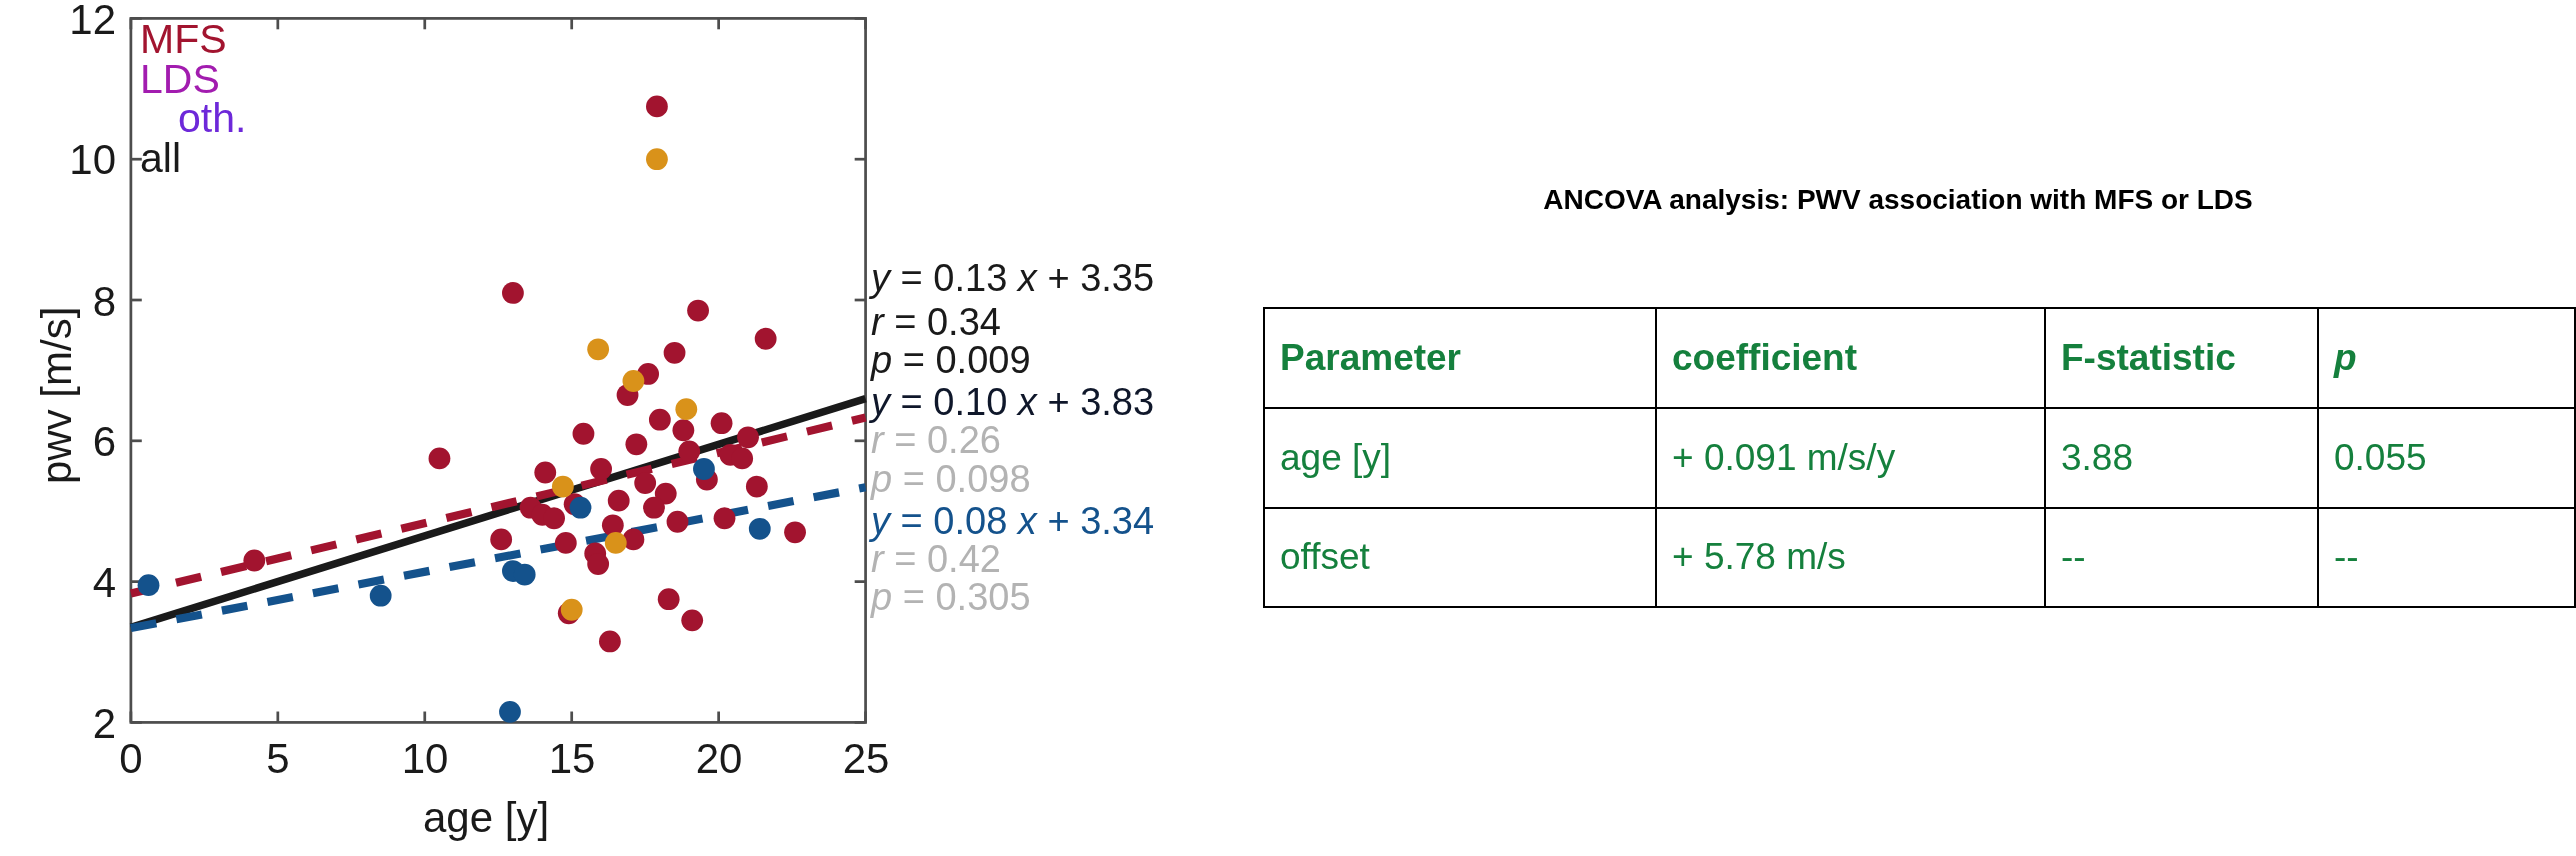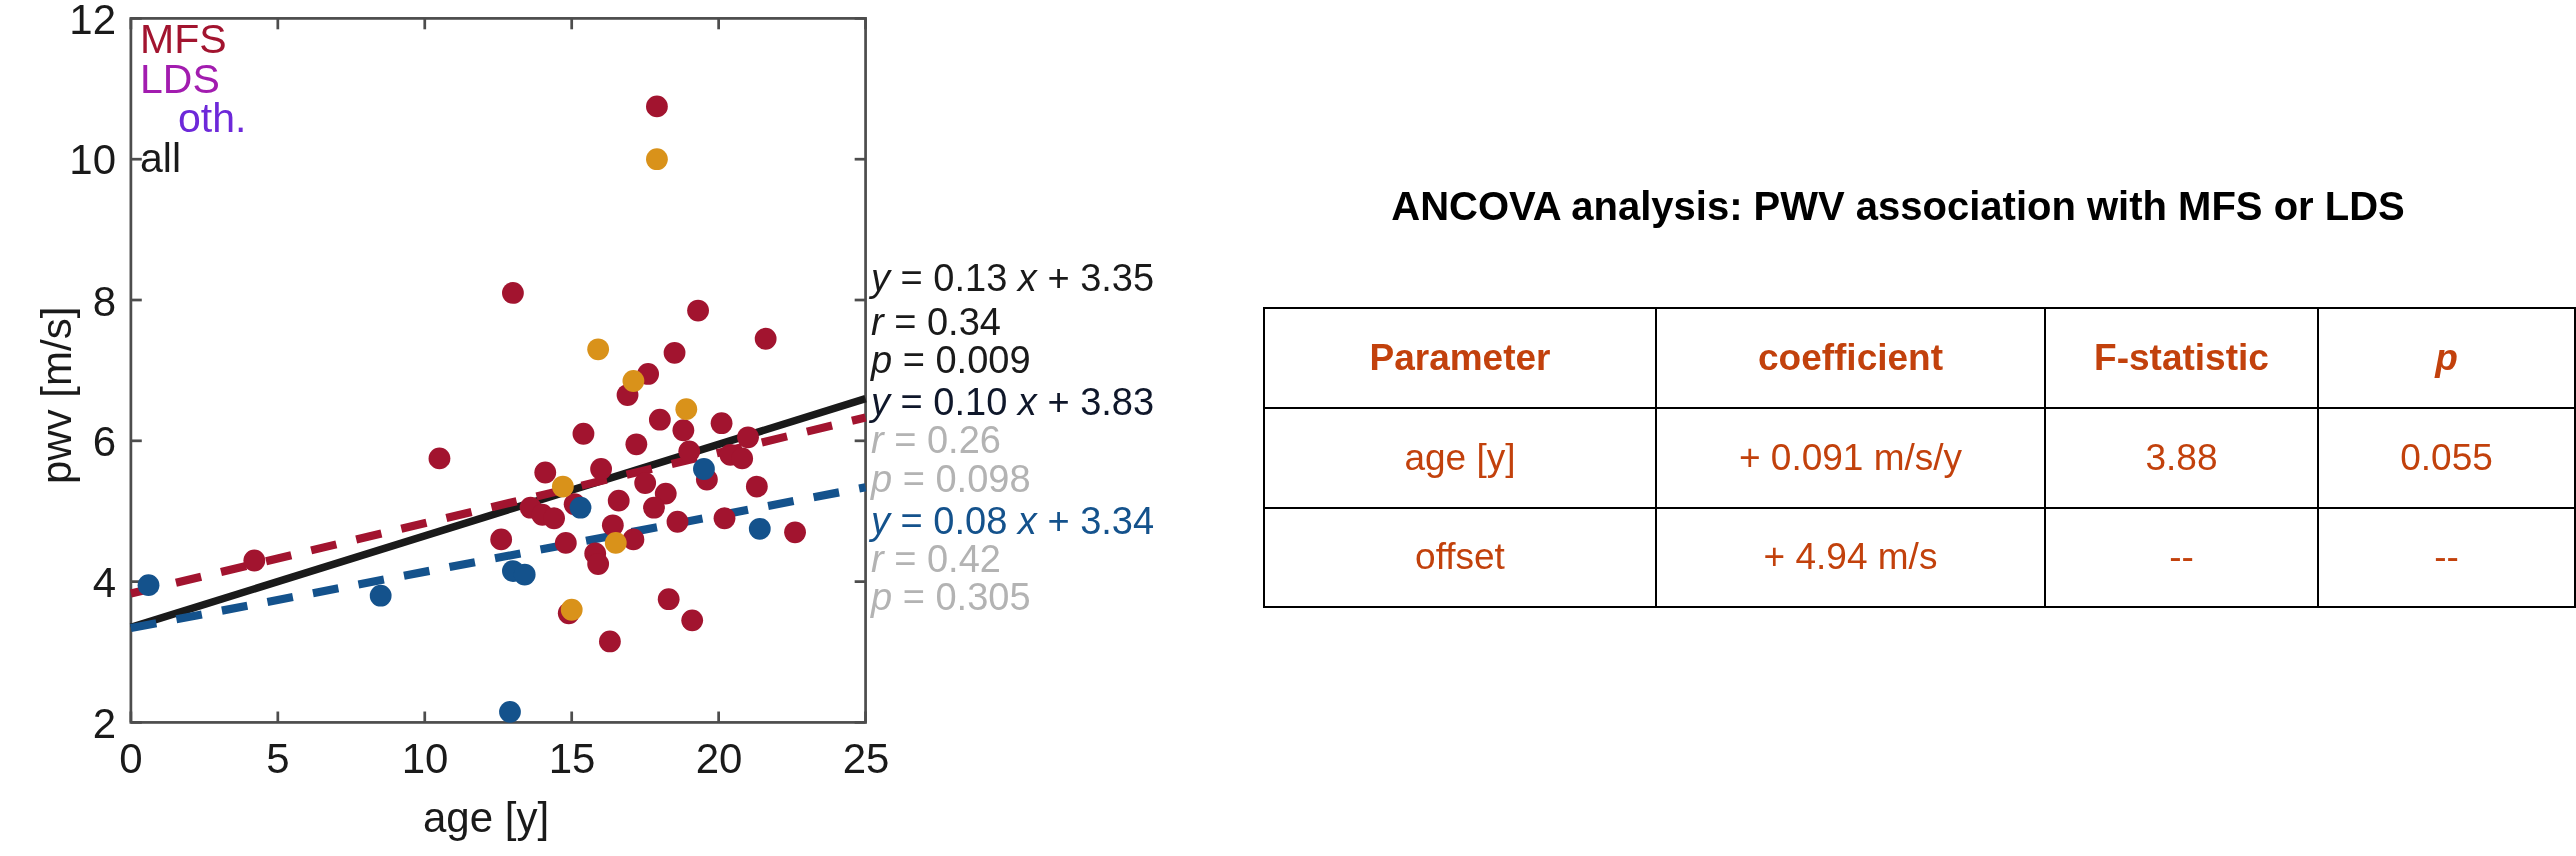--- a/index.html
+++ b/index.html
@@ -69,38 +69,38 @@
   #table-panel {
     position: absolute;
     left: 1220px; top: 0;
     width: 1356px; height: 856px;
   }
   #table-title {
     position: absolute;
     left: 0; top: 184px;
     width: 1356px;
     text-align: center;
-    font-size: 40px;
+    font-size: 28px;
     font-weight: bold;
     color: #000;
     white-space: nowrap;
   }
   #ancova-table {
     position: absolute;
     left: 43px;
     top: 307px;
     width: 1311px;
     border-collapse: collapse;
     table-layout: fixed;
   }
   #ancova-table td, #ancova-table th {
     border: 2px solid #000;
     font-size: 37px;
-    color: #c2410c;
-    text-align: center;
+    color: #15803d;
+    text-align: left;
     padding: 16.4px 15px;
     font-weight: normal;
     font-family: "Liberation Sans", sans-serif;
     height: 65px;
     vertical-align: middle;
   }
   #ancova-table thead th { font-weight: bold; }
   #ancova-table th.italic-head { font-style: italic; }
   .col-param { width: 392px; }
   .col-coef  { width: 389px; }
@@ -281,20 +281,20 @@
     </thead>
     <tbody id="ancova-body">
         <tr>
           <td>age [y]</td>
           <td>+ 0.091 m/s/y</td>
           <td>3.88</td>
           <td>0.055</td>
         </tr>
         <tr>
           <td>offset</td>
-          <td>+ 4.94 m/s</td>
+          <td>+ 5.78 m/s</td>
           <td>--</td>
           <td>--</td>
         </tr>
       </tbody>
   </table>
 </div>
 
 
 </body></html>

